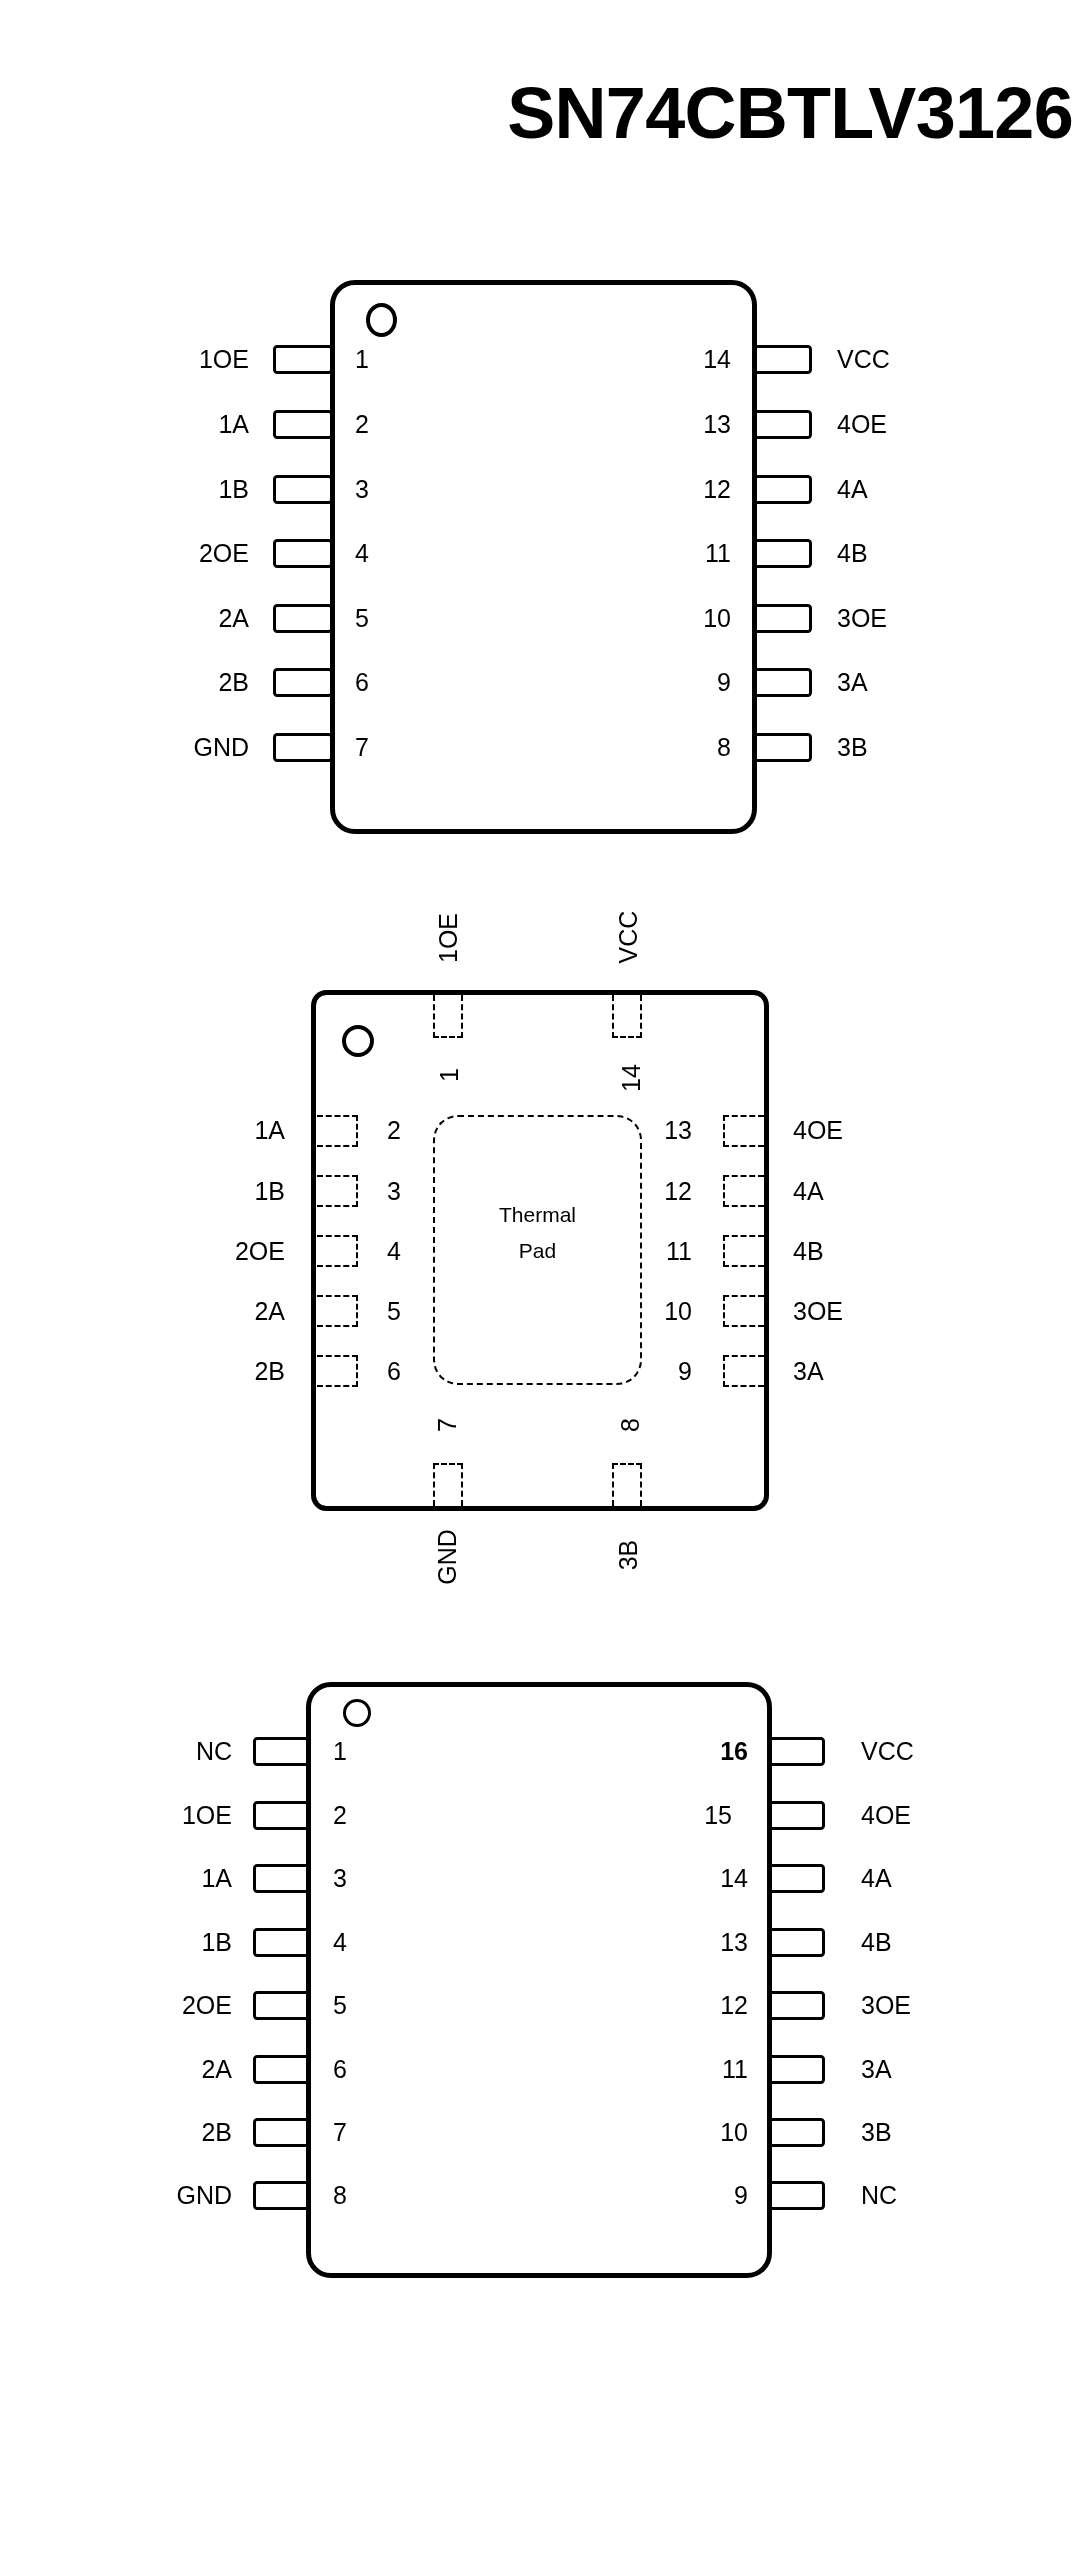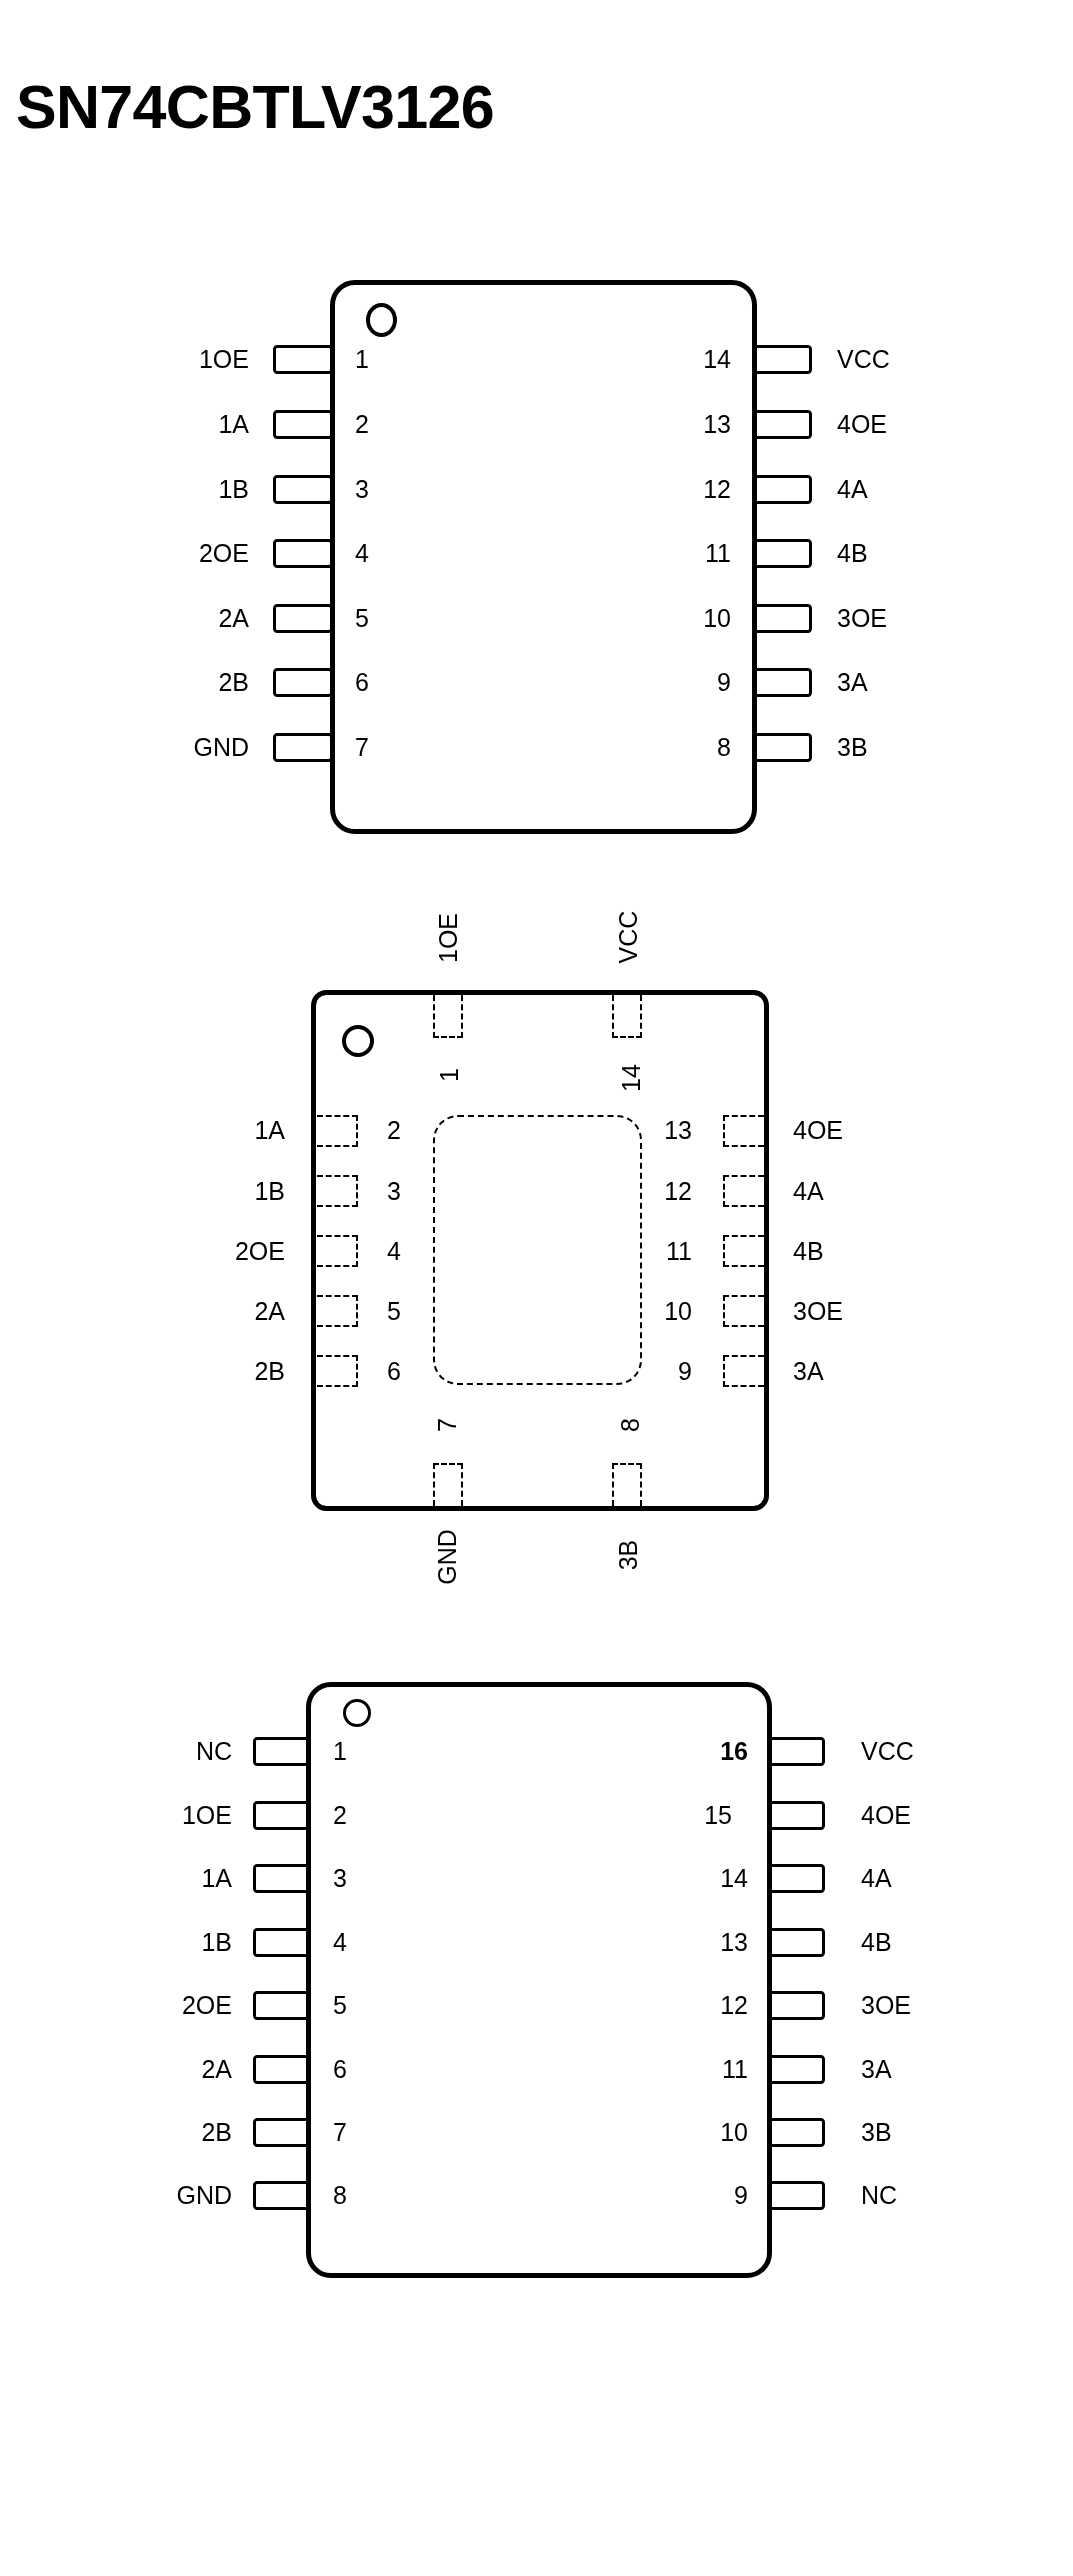--- a/index.html
+++ b/index.html
@@ -2,22 +2,22 @@
 <html style="font-size:11.2px"><head>
 <meta charset="utf-8">
 <style>
   html,body { margin:0; padding:0; background:#ffffff; }
   .canvas {
     position:relative; width:1073px; height:2576px;
     background:#ffffff; overflow:hidden;
     font-family:"Liberation Sans", sans-serif; color:#000;
   }
   .title {
-    position:absolute; left:16px; right:0; top:77px;
-    text-align:left; font-size:61px; font-weight:bold;
+    position:absolute; left:0; right:0; top:77px;
+    text-align:right; font-size:72px; font-weight:bold;
     line-height:1; letter-spacing:-0.7px; color:#000;
   }
   .pkg-body {
     position:absolute; border:5.6px solid #000; background:#fff;
     box-sizing:border-box;
   }
   .r36 { border-radius:25px; }
   .r22 { border-radius:15.4px; }
   .pin1-circle {
     position:absolute; border:4.2px solid #000; border-radius:50%;
@@ -160,20 +160,24 @@
   <div class="lbl" style="left:793px;top:1359px;">3A</div>
 
   <div class="dashbox nb-b" style="left:433px;top:1463px;width:30px;height:43px;"></div>
   <div class="dashbox nb-b" style="left:612px;top:1463px;width:30px;height:43px;"></div>
   <div class="vt" style="left:447px;top:1425px;">7</div>
   <div class="vt" style="left:630px;top:1425px;">8</div>
   <div class="vt" style="left:447px;top:1557px;">GND</div>
   <div class="vt" style="left:628px;top:1555px;">3B</div>
 
   <div class="thermal-pad"></div>
+  <div class="thermal-text">
+    <span>Thermal</span>
+    <span>Pad</span>
+  </div>
 
   <div class="pinbox" style="left:253px;top:1737px;width:57px;height:29px;"></div>
   <div class="pinbox" style="left:253px;top:1801px;width:57px;height:29px;"></div>
   <div class="pinbox" style="left:253px;top:1864px;width:57px;height:29px;"></div>
   <div class="pinbox" style="left:253px;top:1928px;width:57px;height:29px;"></div>
   <div class="pinbox" style="left:253px;top:1991px;width:57px;height:29px;"></div>
   <div class="pinbox" style="left:253px;top:2055px;width:57px;height:29px;"></div>
   <div class="pinbox" style="left:253px;top:2118px;width:57px;height:29px;"></div>
   <div class="pinbox" style="left:253px;top:2181px;width:57px;height:29px;"></div>
 

